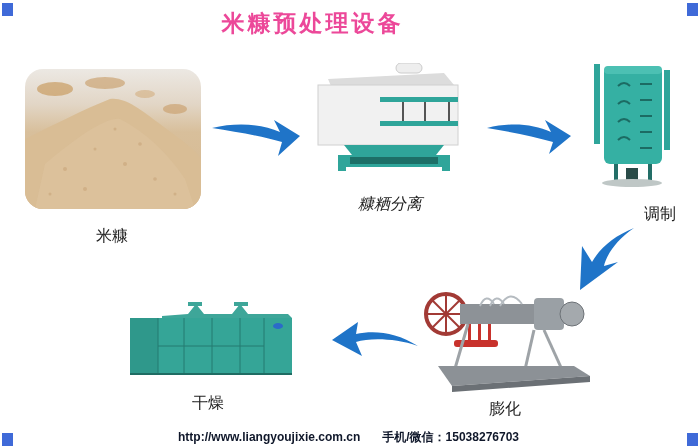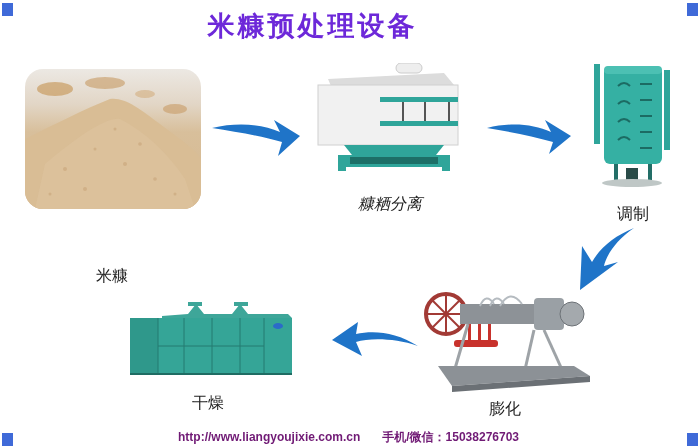--- a/index.html
+++ b/index.html
@@ -2,23 +2,23 @@
 <html><head>
 <meta charset="utf-8">
 <style>
   html, body { margin: 0; padding: 0; }
   body { width: 700px; height: 447px; background: #ffffff; position: relative; overflow: hidden;
          font-family: "DejaVu Sans", "Liberation Sans", sans-serif; }
   .abs { position: absolute; }
   .corner { position: absolute; width: 11px; height: 13px; background: #3f6ad8; }
   .title { position: absolute; left: 0; width: 625px; top: 8px; text-align: center;
            font-family: "DejaVu Serif", "Liberation Serif", serif; font-weight: bold;
-           font-size: 27px; letter-spacing: 3px; color: #6d28d9; }
+           font-size: 23px; letter-spacing: 3px; color: #ec4899; }
   .label { position: absolute; font-size: 16px; color: #222; white-space: nowrap; }
-  .footer { position: absolute; top: 429px; left: 178px; font-size: 12px; color: #701a75;
+  .footer { position: absolute; top: 429px; left: 178px; font-size: 12px; color: #0f172a;
             font-family: "Liberation Sans", "DejaVu Sans", sans-serif; font-weight: bold; white-space: nowrap; }
   .footer .sep { display: inline-block; width: 22px; }
 </style>
 </head>
 <body>
 
 <div class="corner" style="left:2px;top:3px;"></div>
 <div class="corner" style="left:687px;top:3px;"></div>
 <div class="corner" style="left:2px;top:433px;"></div>
 <div class="corner" style="left:687px;top:433px;"></div>
@@ -39,21 +39,21 @@
         <circle cx="100" cy="95" r="2"></circle>
       <circle cx="130" cy="110" r="1.8"></circle>
         <circle cx="60" cy="120" r="2"></circle>
         <circle cx="150" cy="125" r="1.5"></circle>
       <circle cx="90" cy="60" r="1.5"></circle>
         <circle cx="115" cy="75" r="1.8"></circle>
         <circle cx="25" cy="125" r="1.5"></circle>
     </g>
   </svg>
 </div>
-<div class="label" style="left:96px;top:226px;margin-top:40px;">米糠</div>
+<div class="label" style="left:96px;top:226px;">米糠</div>
 
 <svg class="abs" style="left:212px;top:118px;" width="90" height="40" viewBox="0 0 90 40">
   <path d="M0,10 C25,4 50,6 68,14 L62,2 L88,18 L66,38 L70,24 C50,18 25,14 0,10 Z" fill="#1f74c8"></path>
 </svg>
 
 <svg class="abs" style="left:316px;top:63px;" width="146" height="108" viewBox="0 0 146 108">
   <rect x="80" y="0" width="26" height="10" rx="5" fill="#eeeeee" stroke="#cccccc"></rect>
   <polygon points="12,16 128,10 138,22 18,30" fill="#dcdcdc"></polygon>
   <rect x="2" y="22" width="140" height="60" fill="#f1f1f1" stroke="#d0d0d0"></rect>
   <rect x="64" y="34" width="78" height="5" fill="#2fa59a"></rect>
@@ -83,21 +83,21 @@
       <path d="M26,46 q6,-6 12,0"></path>
       <path d="M26,64 q6,-6 12,0"></path>
       <path d="M26,82 q6,-6 12,0"></path>
     <path d="M48,26 l12,0 M48,42 l12,0 M48,58 l12,0 M48,74 l12,0 M48,90 l12,0"></path>
   </g>
   <rect x="22" y="106" width="4" height="16" fill="#236e67"></rect>
   <rect x="56" y="106" width="4" height="16" fill="#236e67"></rect>
   <rect x="34" y="110" width="12" height="12" fill="#2a4b48"></rect>
   <ellipse cx="40" cy="125" rx="30" ry="4" fill="#bfc7c6"></ellipse>
 </svg>
-<div class="label" style="left:617px;top:204px;">调制</div>
+<div class="label" style="left:644px;top:204px;">调制</div>
 
 <svg class="abs" style="left:572px;top:226px;" width="64" height="66" viewBox="0 0 64 66">
   <path d="M62,2 C44,14 34,30 32,40 L46,36 L8,64 L10,20 L20,36 C28,22 42,10 62,2 Z" fill="#1f74c8"></path>
 </svg>
 
 <svg class="abs" style="left:424px;top:282px;" width="170" height="112" viewBox="0 0 170 112">
   <circle cx="22" cy="32" r="20" fill="none" stroke="#a23a35" stroke-width="4"></circle>
   <g stroke="#a23a35" stroke-width="2">
     <line x1="22" y1="12" x2="22" y2="52"></line>
       <line x1="2" y1="32" x2="42" y2="32"></line>

